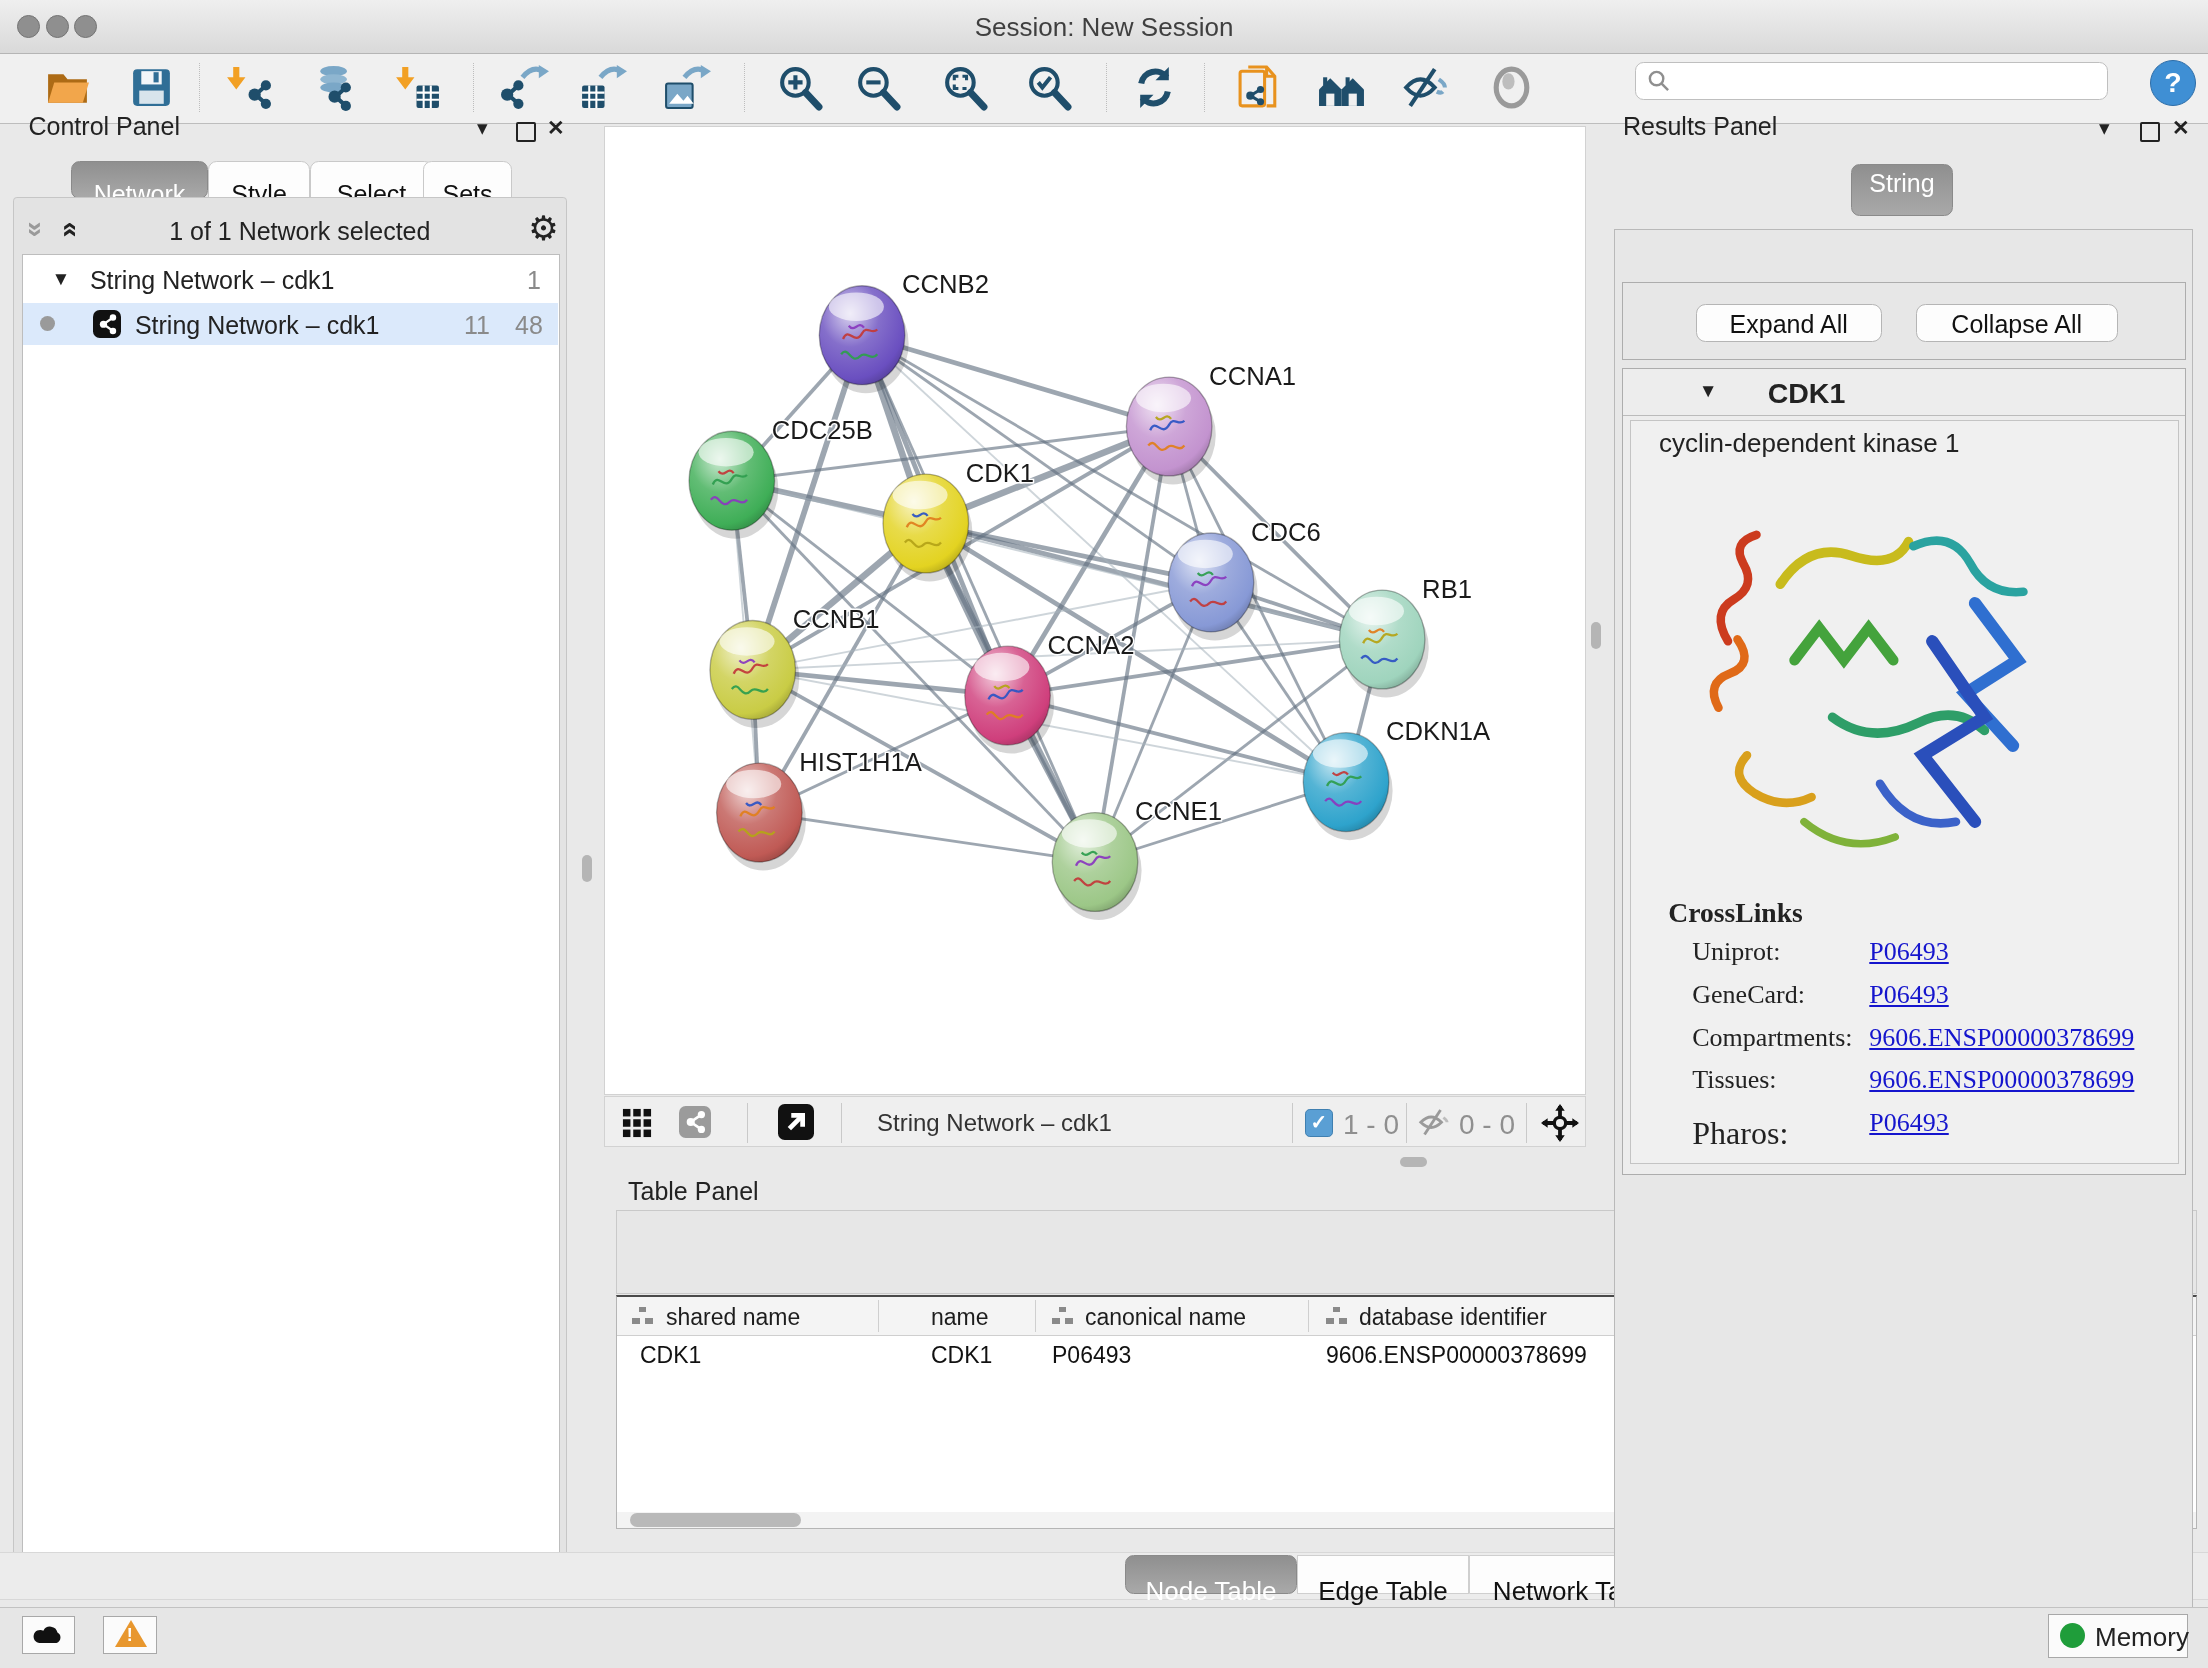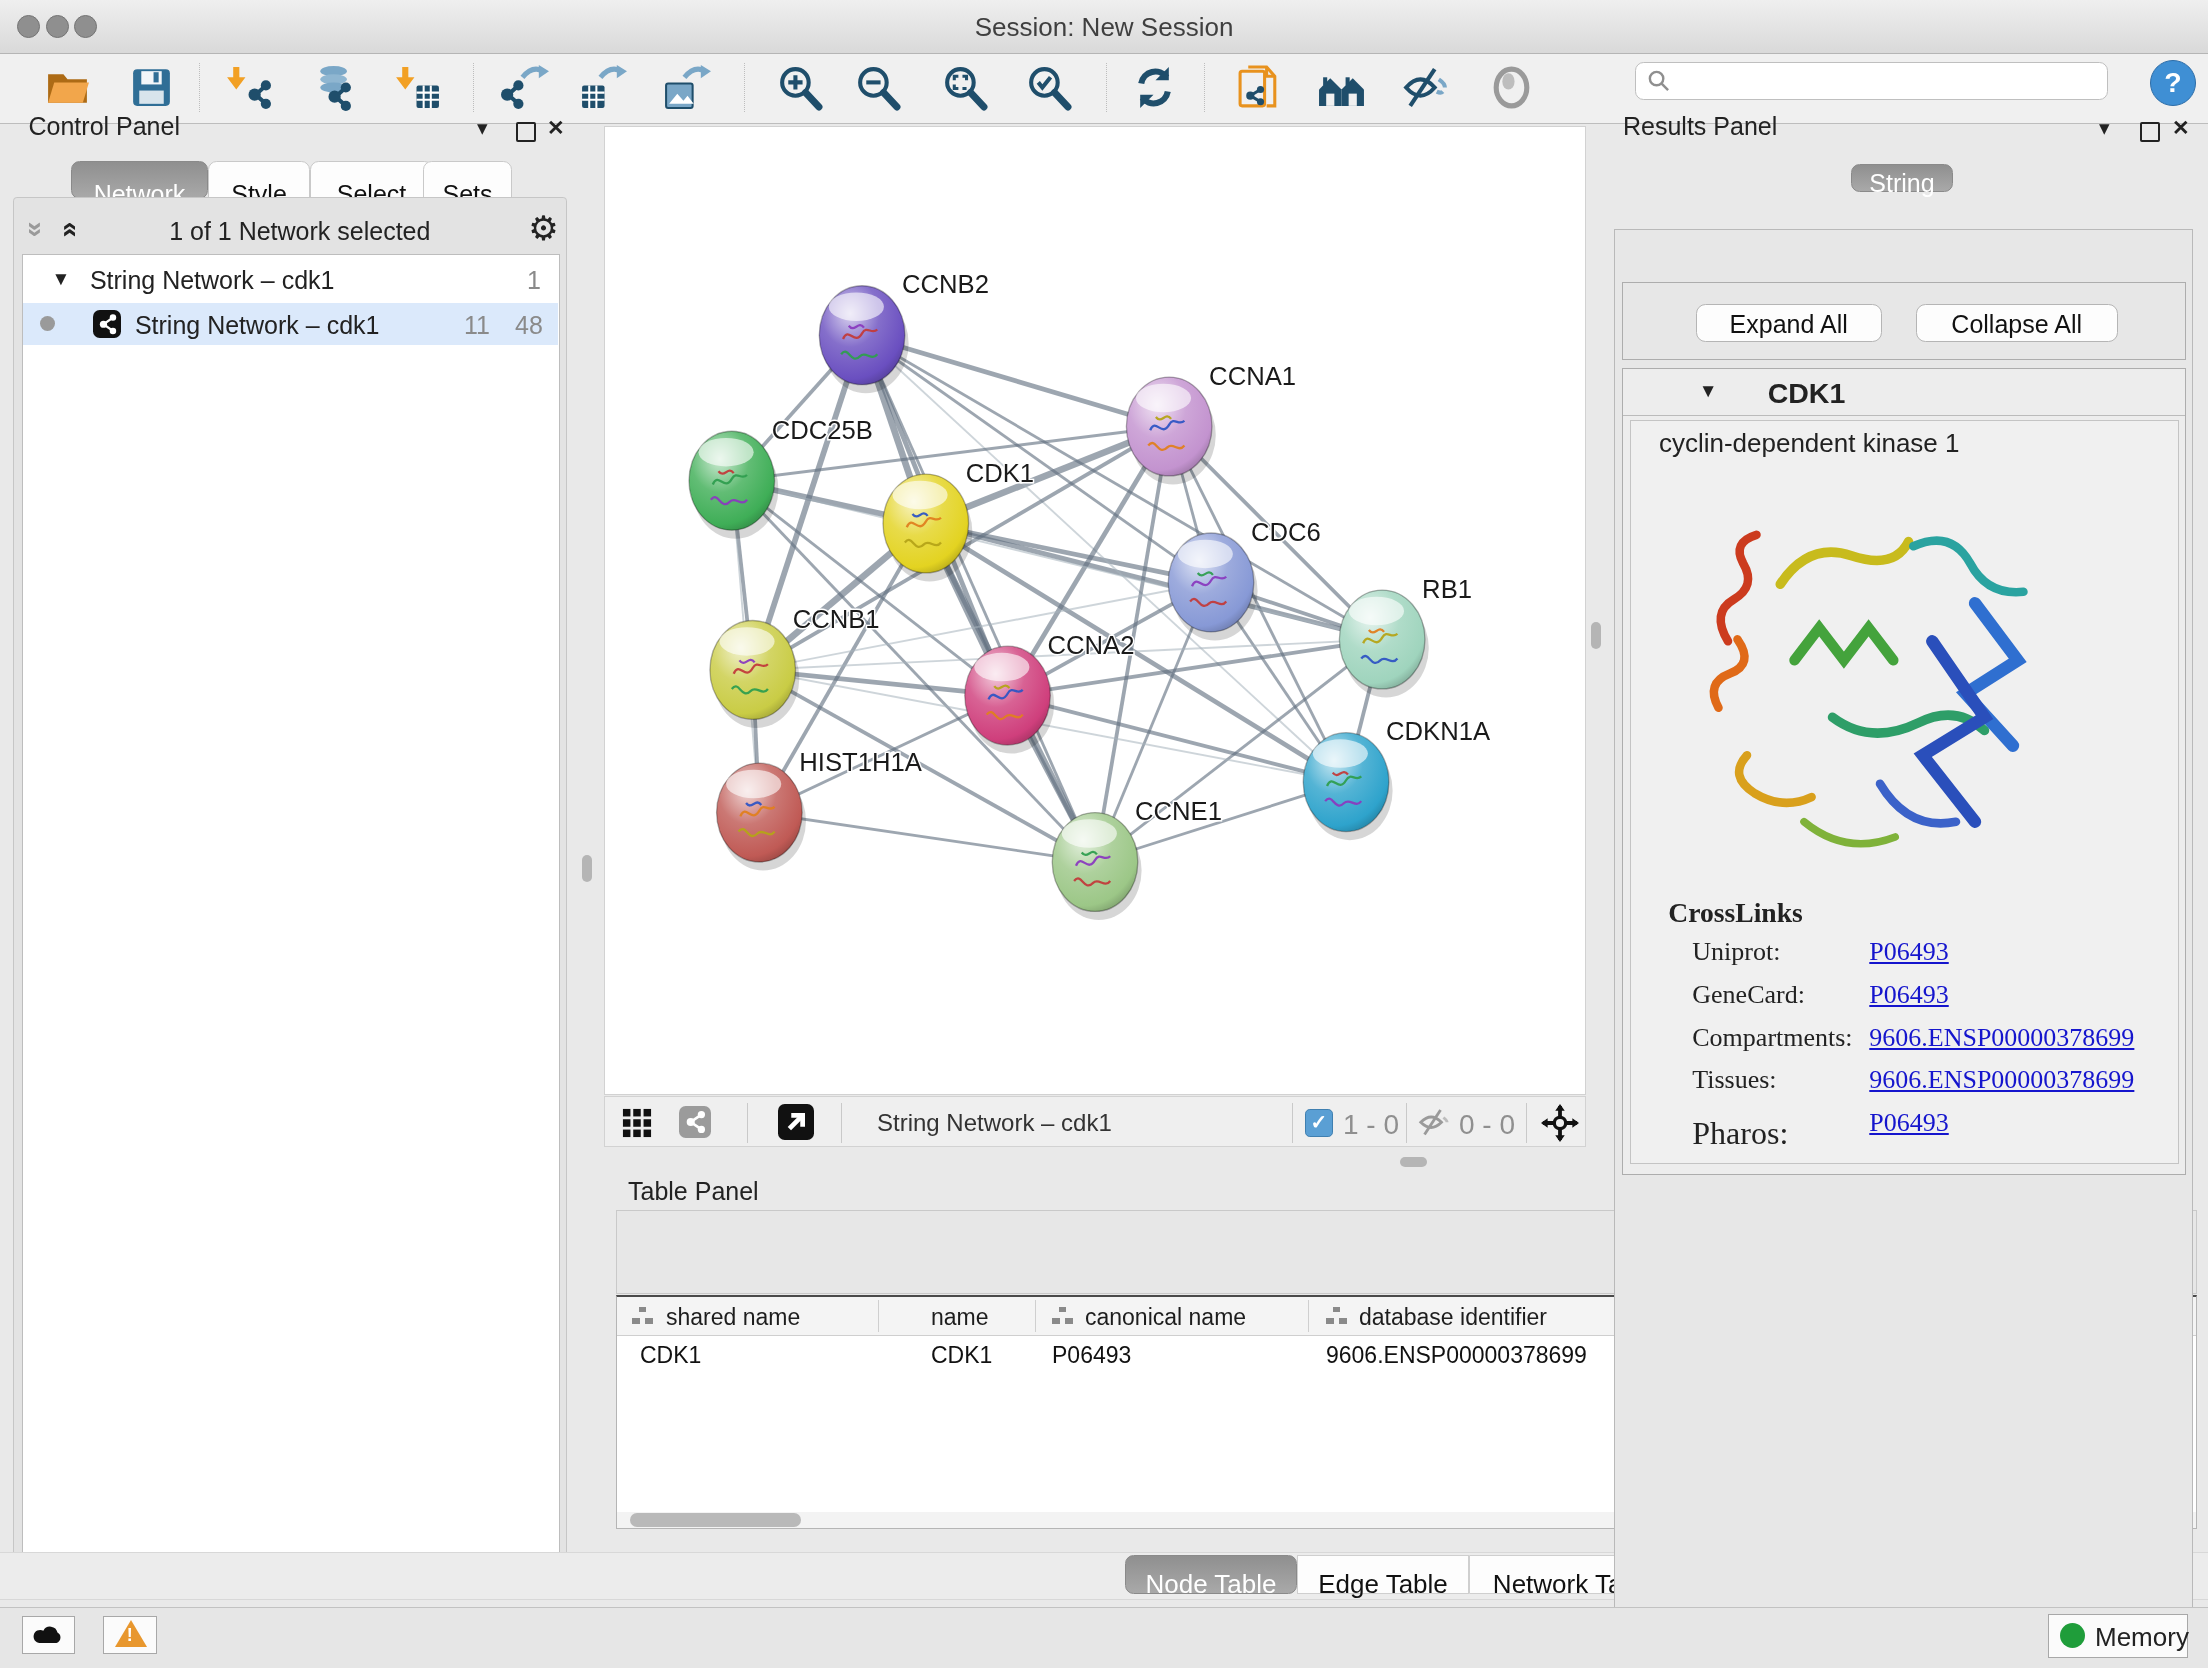--- a/index.html
+++ b/index.html
@@ -22,21 +22,21 @@
            color:#fff;font-size:28.5px;font-weight:bold;text-align:center;line-height:42px;}
   
   .phdr{font-size:25px;color:#222;}
   .hico{font-size:21px;color:#222;}
   .floatico{width:16px;height:16px;border:2.4px solid #222;border-radius:1.9px;}
   
   .tab{height:38px;border:1px solid #c9c9c9;background:#fdfdfd;color:#111;font-size:25px;
        text-align:center;box-sizing:border-box;border-radius:8.6px 8.6px 0 0;padding-top:18px;}
   .tab.sel{background:linear-gradient(#8f8f8f,#a9a9a9);color:#fff;border-color:#8a8a8a;border-radius:8.6px;}
   .btab{height:39px;border:1px solid #cfcfcf;background:#fdfdfd;color:#111;font-size:26px;
-        text-align:center;box-sizing:border-box;padding-top:13px;}
+        text-align:center;box-sizing:border-box;padding-top:20px;}
   
   .grpbox{background:#e3e3e3;border:1px solid #c6c6c6;border-radius:3.8px;}
   .chev{font-size:28.5px;font-weight:bold;display:inline-block;}
   .netlist{background:#fff;border:1px solid #bdbdbd;}
   .rowsel{background:#dbe9fb;}
   .cnt{color:#8a8a8a;font-size:25px;}
   .sharebox{width:28.5px;height:28.5px;border-radius:6.7px;background:#111;}
   .sharebox svg{width:100%;height:100%;}
   
   .canvas{left:604px;top:126px;width:982px;height:969px;background:#fff;border:1px solid #d2d2d2;box-sizing:border-box;}
@@ -709,21 +709,21 @@
 <div class="abs" style="left:0;top:1552px;width:2208px;height:46px;background:#ececec;border-top:1px solid #d8d8d8;border-bottom:1px solid #d8d8d8"></div>
 <div class="abs btab tab sel" style="left:1125px;top:1555px;width:172px">Node Table</div>
 <div class="abs btab" style="left:1297px;top:1555px;width:172px;border-radius:0">Edge Table</div>
 <div class="abs btab" style="left:1469px;top:1555px;width:212px;border-radius:0 8.6px 8.6px 0">Network Table</div>
 
 <div class="abs phdr" style="left:1623px;top:112px">Results Panel</div>
 <div class="abs hico" style="left:2099px;top:116px">▾</div>
 <div class="abs floatico" style="left:2140px;top:122px"></div>
 <div class="abs hico" style="left:2172px;top:116px;font-weight:bold">✕</div>
 
-<div class="abs tab sel" style="left:1851px;top:164px;width:102px;height:28px;padding-top:3.8px">String</div>
+<div class="abs tab sel" style="left:1851px;top:164px;width:102px;height:52px;padding-top:3.8px">String</div>
 <div class="abs rbox" style="left:1614px;top:197px;width:577px;height:1394px">
   <div class="abs rbox" style="left:6.7px;top:20px;width:562px;height:76px;border-color:#adadad">
     <div class="abs rbtn" style="left:73px;top:21px;width:184px;height:31px;padding-top:4.8px">Expand All</div>
     <div class="abs rbtn" style="left:293px;top:21px;width:200px;height:31px;padding-top:4.8px">Collapse All</div>
   </div>
   <div class="abs rbox" style="left:6.7px;top:106px;width:562px;height:805px;border-color:#adadad;background:#ededed">
     <div class="abs" style="left:0;top:0;width:562px;height:46px;border-bottom:1px solid #bbb">
       <span class="abs" style="left:76px;top:11.4px;font-size:19px">▼</span>
       <span class="abs" style="left:145px;top:7.6px;font-size:28.5px;font-weight:bold">CDK1</span>
     </div>

